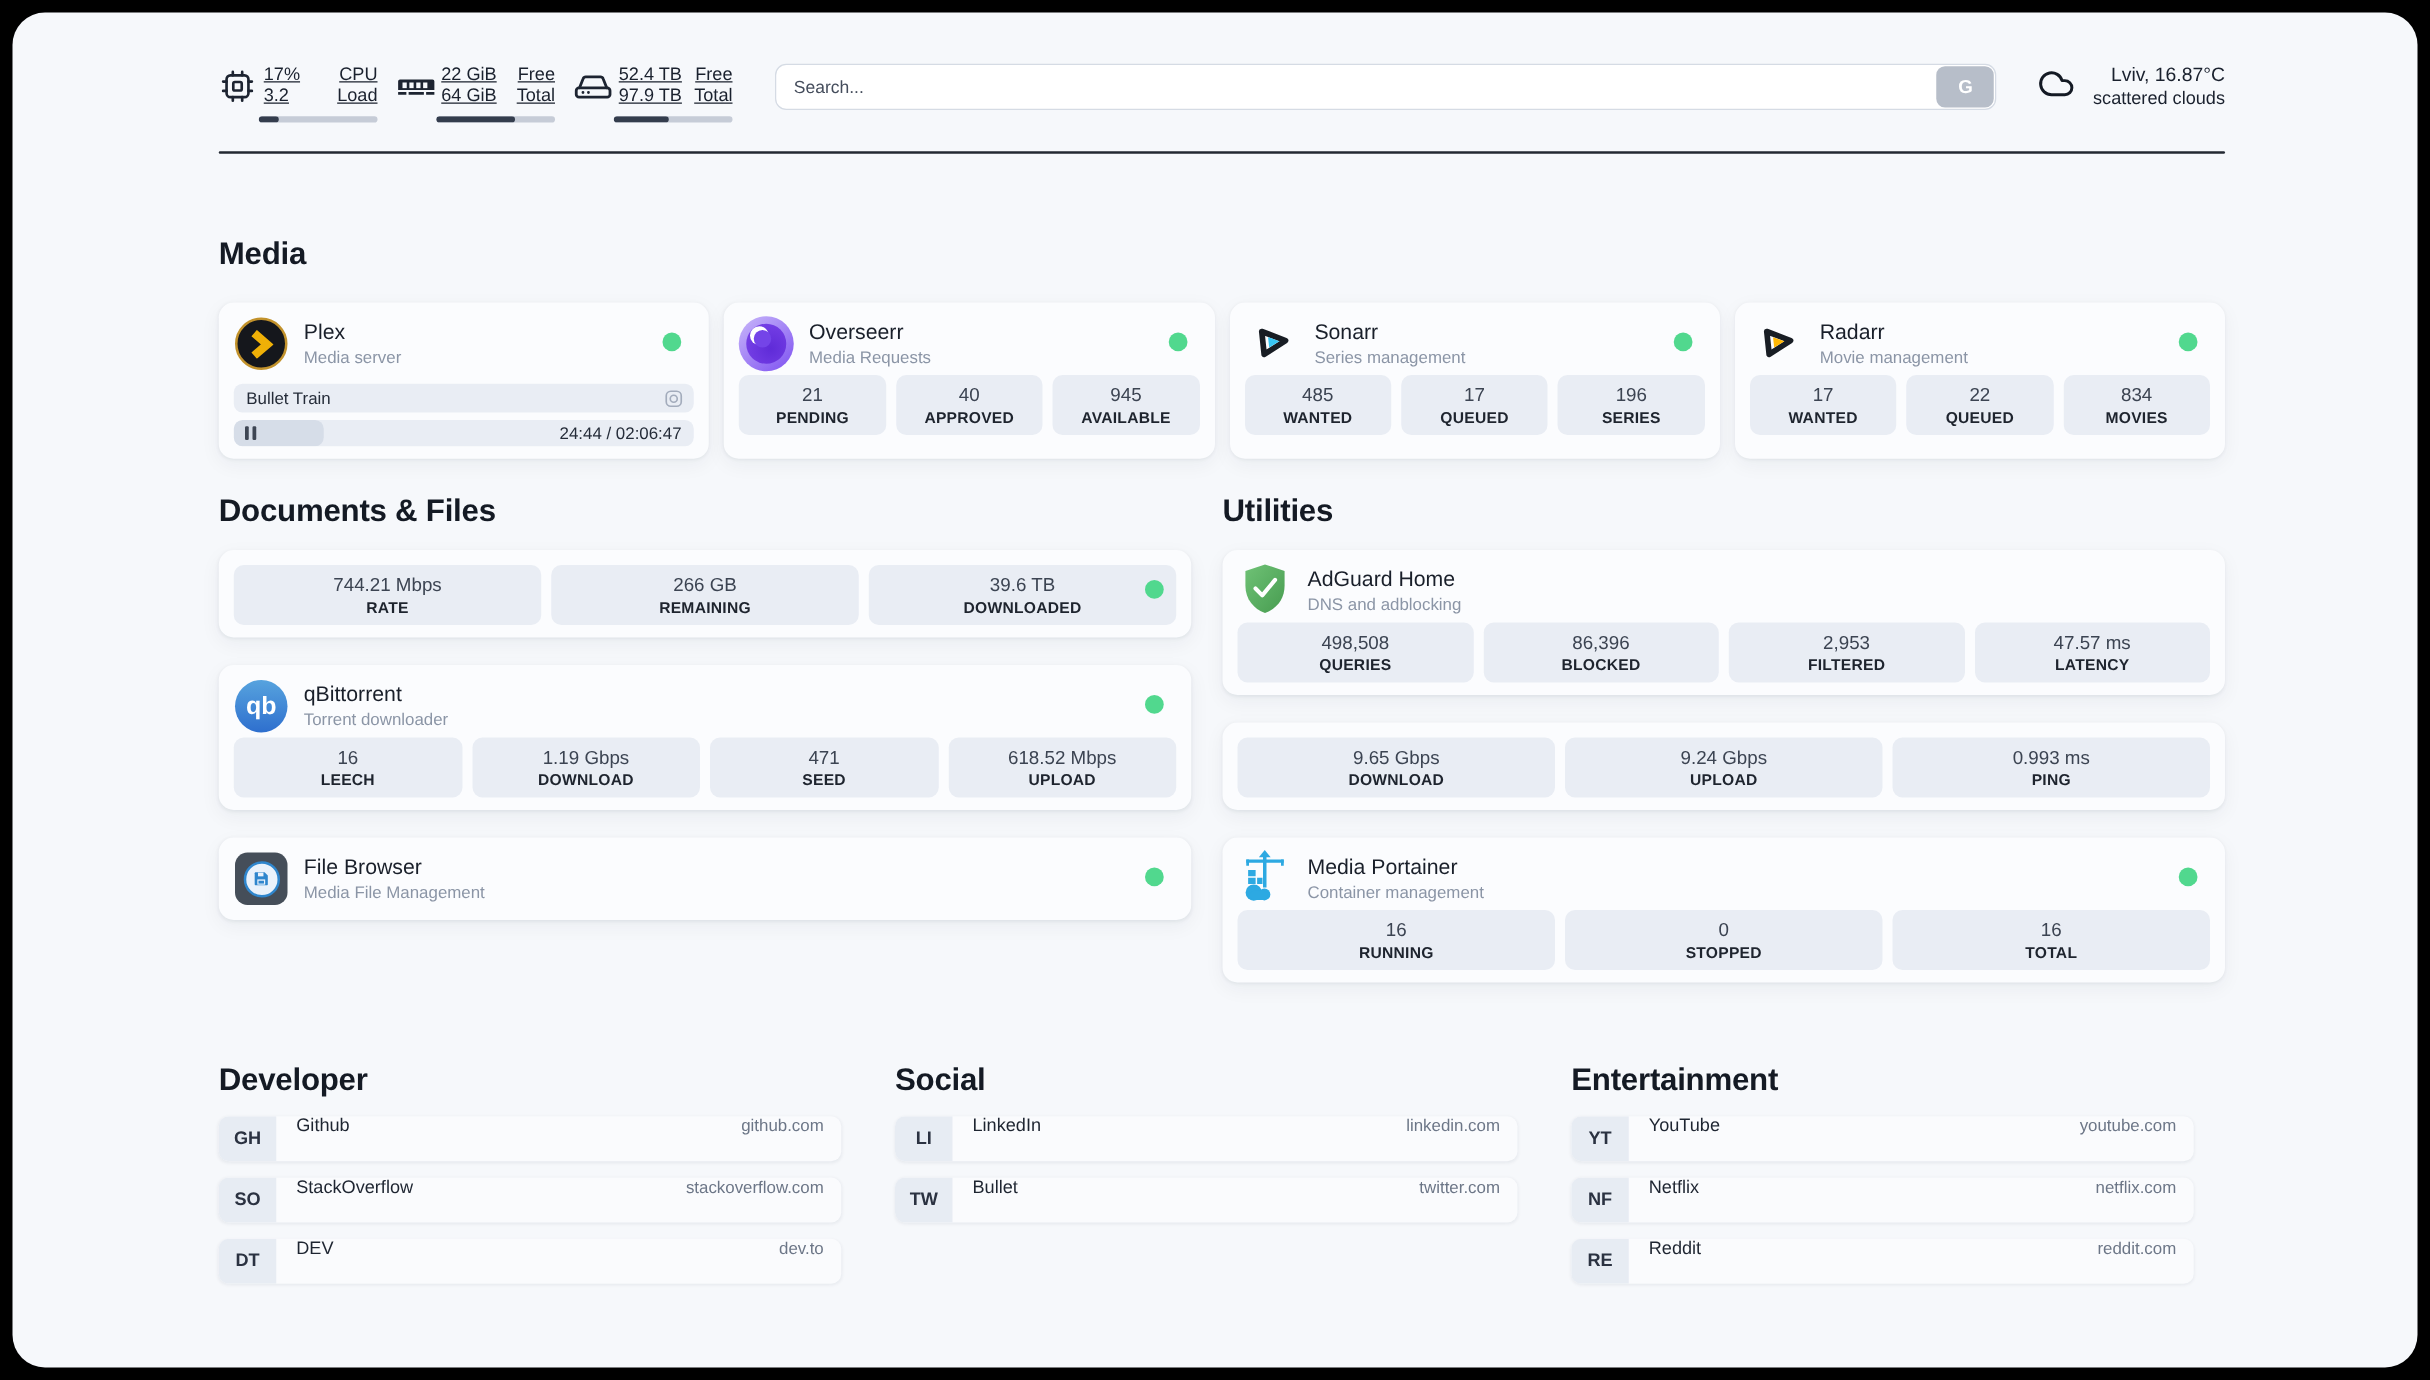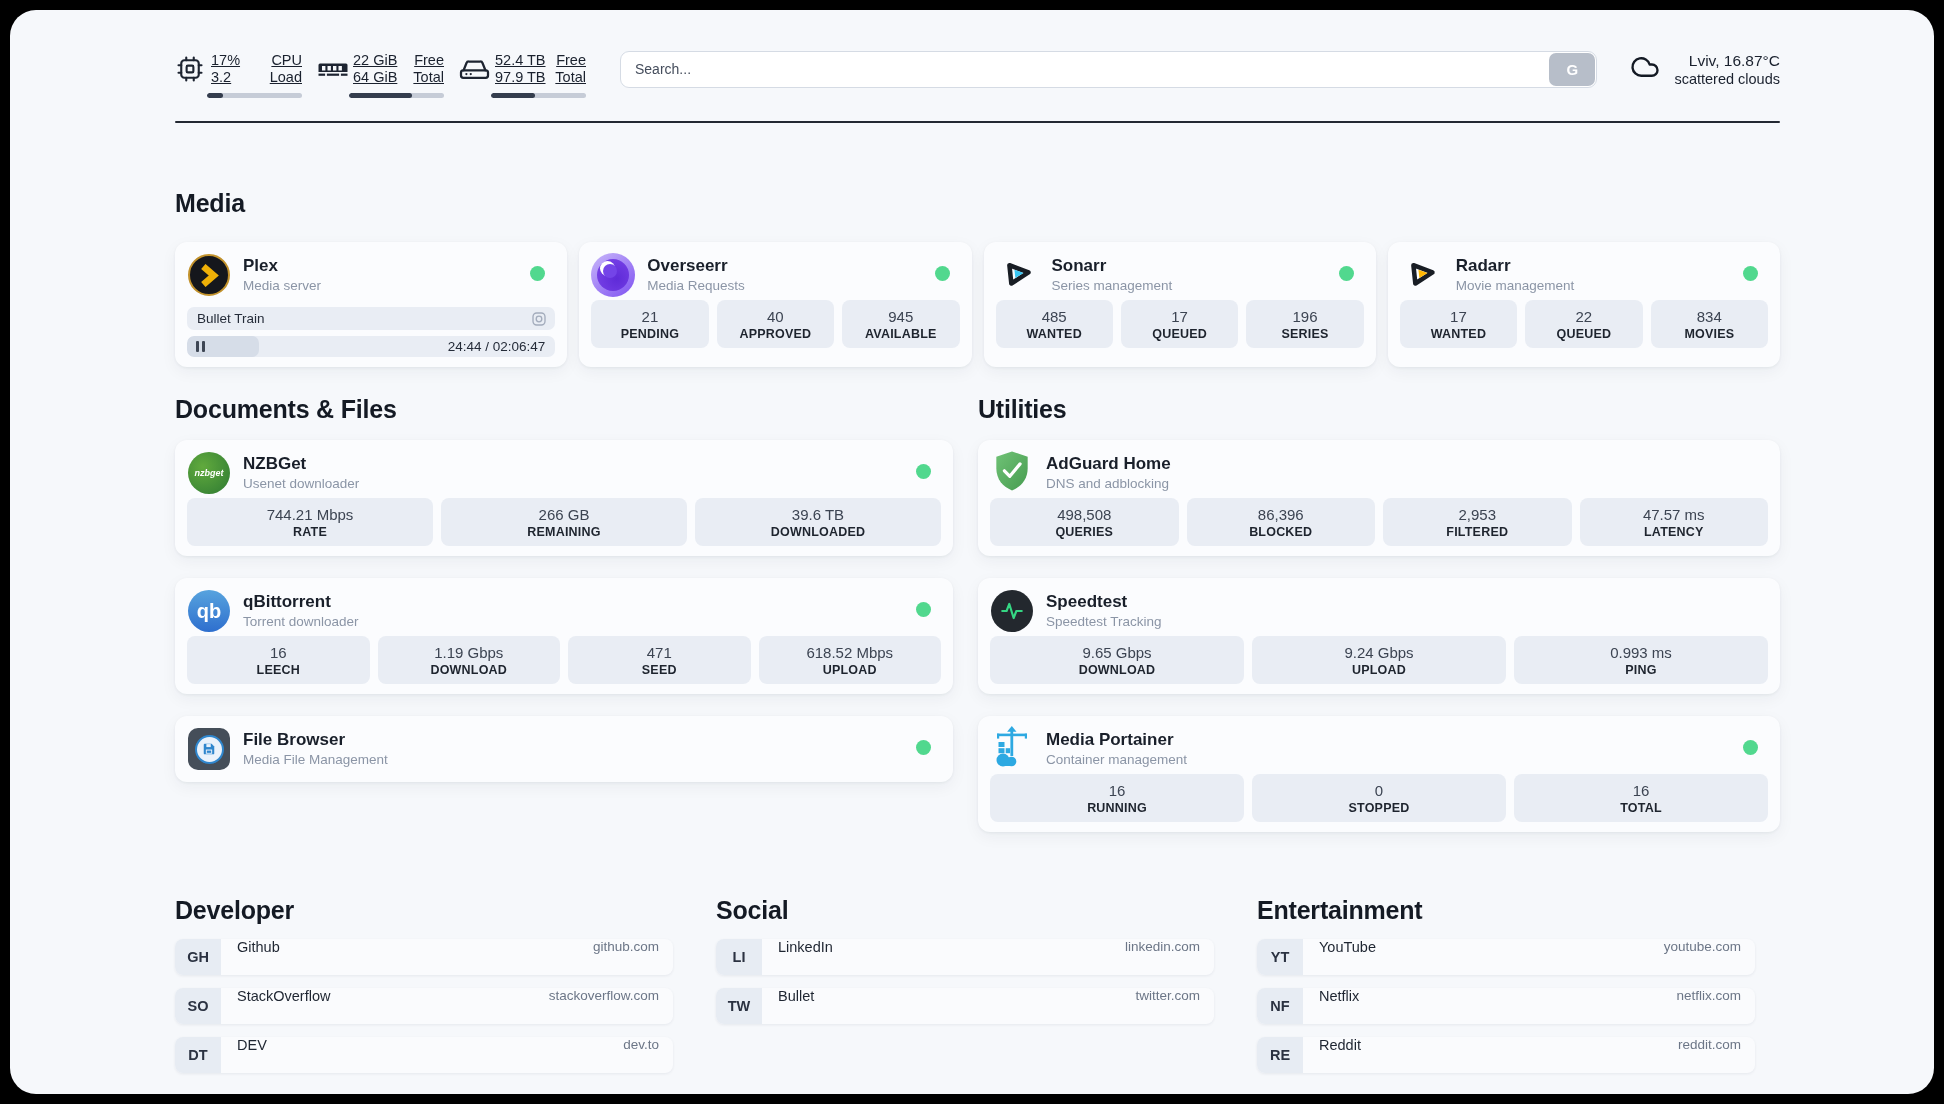--- a/index.html
+++ b/index.html
@@ -40,21 +40,21 @@
   
   h2.section { font-size:25px; font-weight:600; color:#141a24; letter-spacing:-0.2px; }
   .media-head { margin-top:66px; }
   .cards-row { display:flex; gap:12px; margin-top:24px; }
 
   .card { position:relative; background:#fbfcfe; border-radius:12px; padding:10px 12px; flex:1;
           box-shadow:0 1px 3px rgba(20,30,55,.06), 0 5px 16px rgba(20,30,55,.05); }
   .app-header { display:flex; align-items:center; gap:12px; height:46px; }
   .app-icon { width:44px; height:44px; flex:none; display:flex; align-items:center; justify-content:center; }
   .app-meta { display:flex; flex-direction:column; }
-  .app-name { font-size:17px; font-weight:700; color:#191f2a; line-height:20px; }
+  .app-name { font-size:17px; font-weight:400; color:#191f2a; line-height:20px; }
   .app-desc { font-size:13.5px; color:#8b95a6; line-height:17px; margin-top:1px; }
   .dot { position:absolute; top:24px; right:22px; width:15px; height:15px; border-radius:50%; background:#51d88e; }
 
   .tiles { display:flex; gap:8px; margin-top:2px; }
   .tile { flex:1; background:#e9edf4; border-radius:8px; height:48px; display:flex;
           flex-direction:column; align-items:center; justify-content:center; gap:2px; }
   .tile .v { font-size:15px; color:#3c4452; }
   .tile .l { font-size:12.5px; font-weight:700; color:#1e242e; letter-spacing:.2px; }
 
   
@@ -346,29 +346,20 @@
       </div>
     </div>
   </div>
 
   <div class="twocol">
     <div class="col-l">
       <h2 class="section">Documents &amp; Files</h2>
       <div class="stack">
 
         <div class="card">
-          <div class="app-header">
-            <span class="app-icon">
-              <span class="circle-txt nzb">nzbget</span>
-            </span>
-            <span class="app-meta">
-              <span class="app-name">NZBGet</span>
-              <span class="app-desc">Usenet downloader</span>
-            </span>
-          </div>
           <span class="dot"></span>
           <div class="tiles">
             <div class="tile">
               <span class="v">744.21 Mbps</span>
               <span class="l">RATE</span>
             </div>
             <div class="tile">
               <span class="v">266 GB</span>
               <span class="l">REMAINING</span>
             </div>
@@ -473,33 +464,20 @@
               <span class="l">FILTERED</span>
             </div>
             <div class="tile">
               <span class="v">47.57 ms</span>
               <span class="l">LATENCY</span>
             </div>
           </div>
         </div>
 
         <div class="card">
-          <div class="app-header">
-            <span class="app-icon">
-                  <span class="st-ci">
-              <svg width="26" height="26" viewBox="0 0 24 24" fill="none" stroke="#35d683" stroke-width="2" stroke-linecap="round" stroke-linejoin="round">
-                <path d="M3 12h4l2.5-6.5 4 13 2.5-6.5H21"></path>
-              </svg>
-            </span>
-                </span>
-            <span class="app-meta">
-              <span class="app-name">Speedtest</span>
-              <span class="app-desc">Speedtest Tracking</span>
-            </span>
-          </div>
           <div class="tiles">
             <div class="tile">
               <span class="v">9.65 Gbps</span>
               <span class="l">DOWNLOAD</span>
             </div>
             <div class="tile">
               <span class="v">9.24 Gbps</span>
               <span class="l">UPLOAD</span>
             </div>
             <div class="tile">

